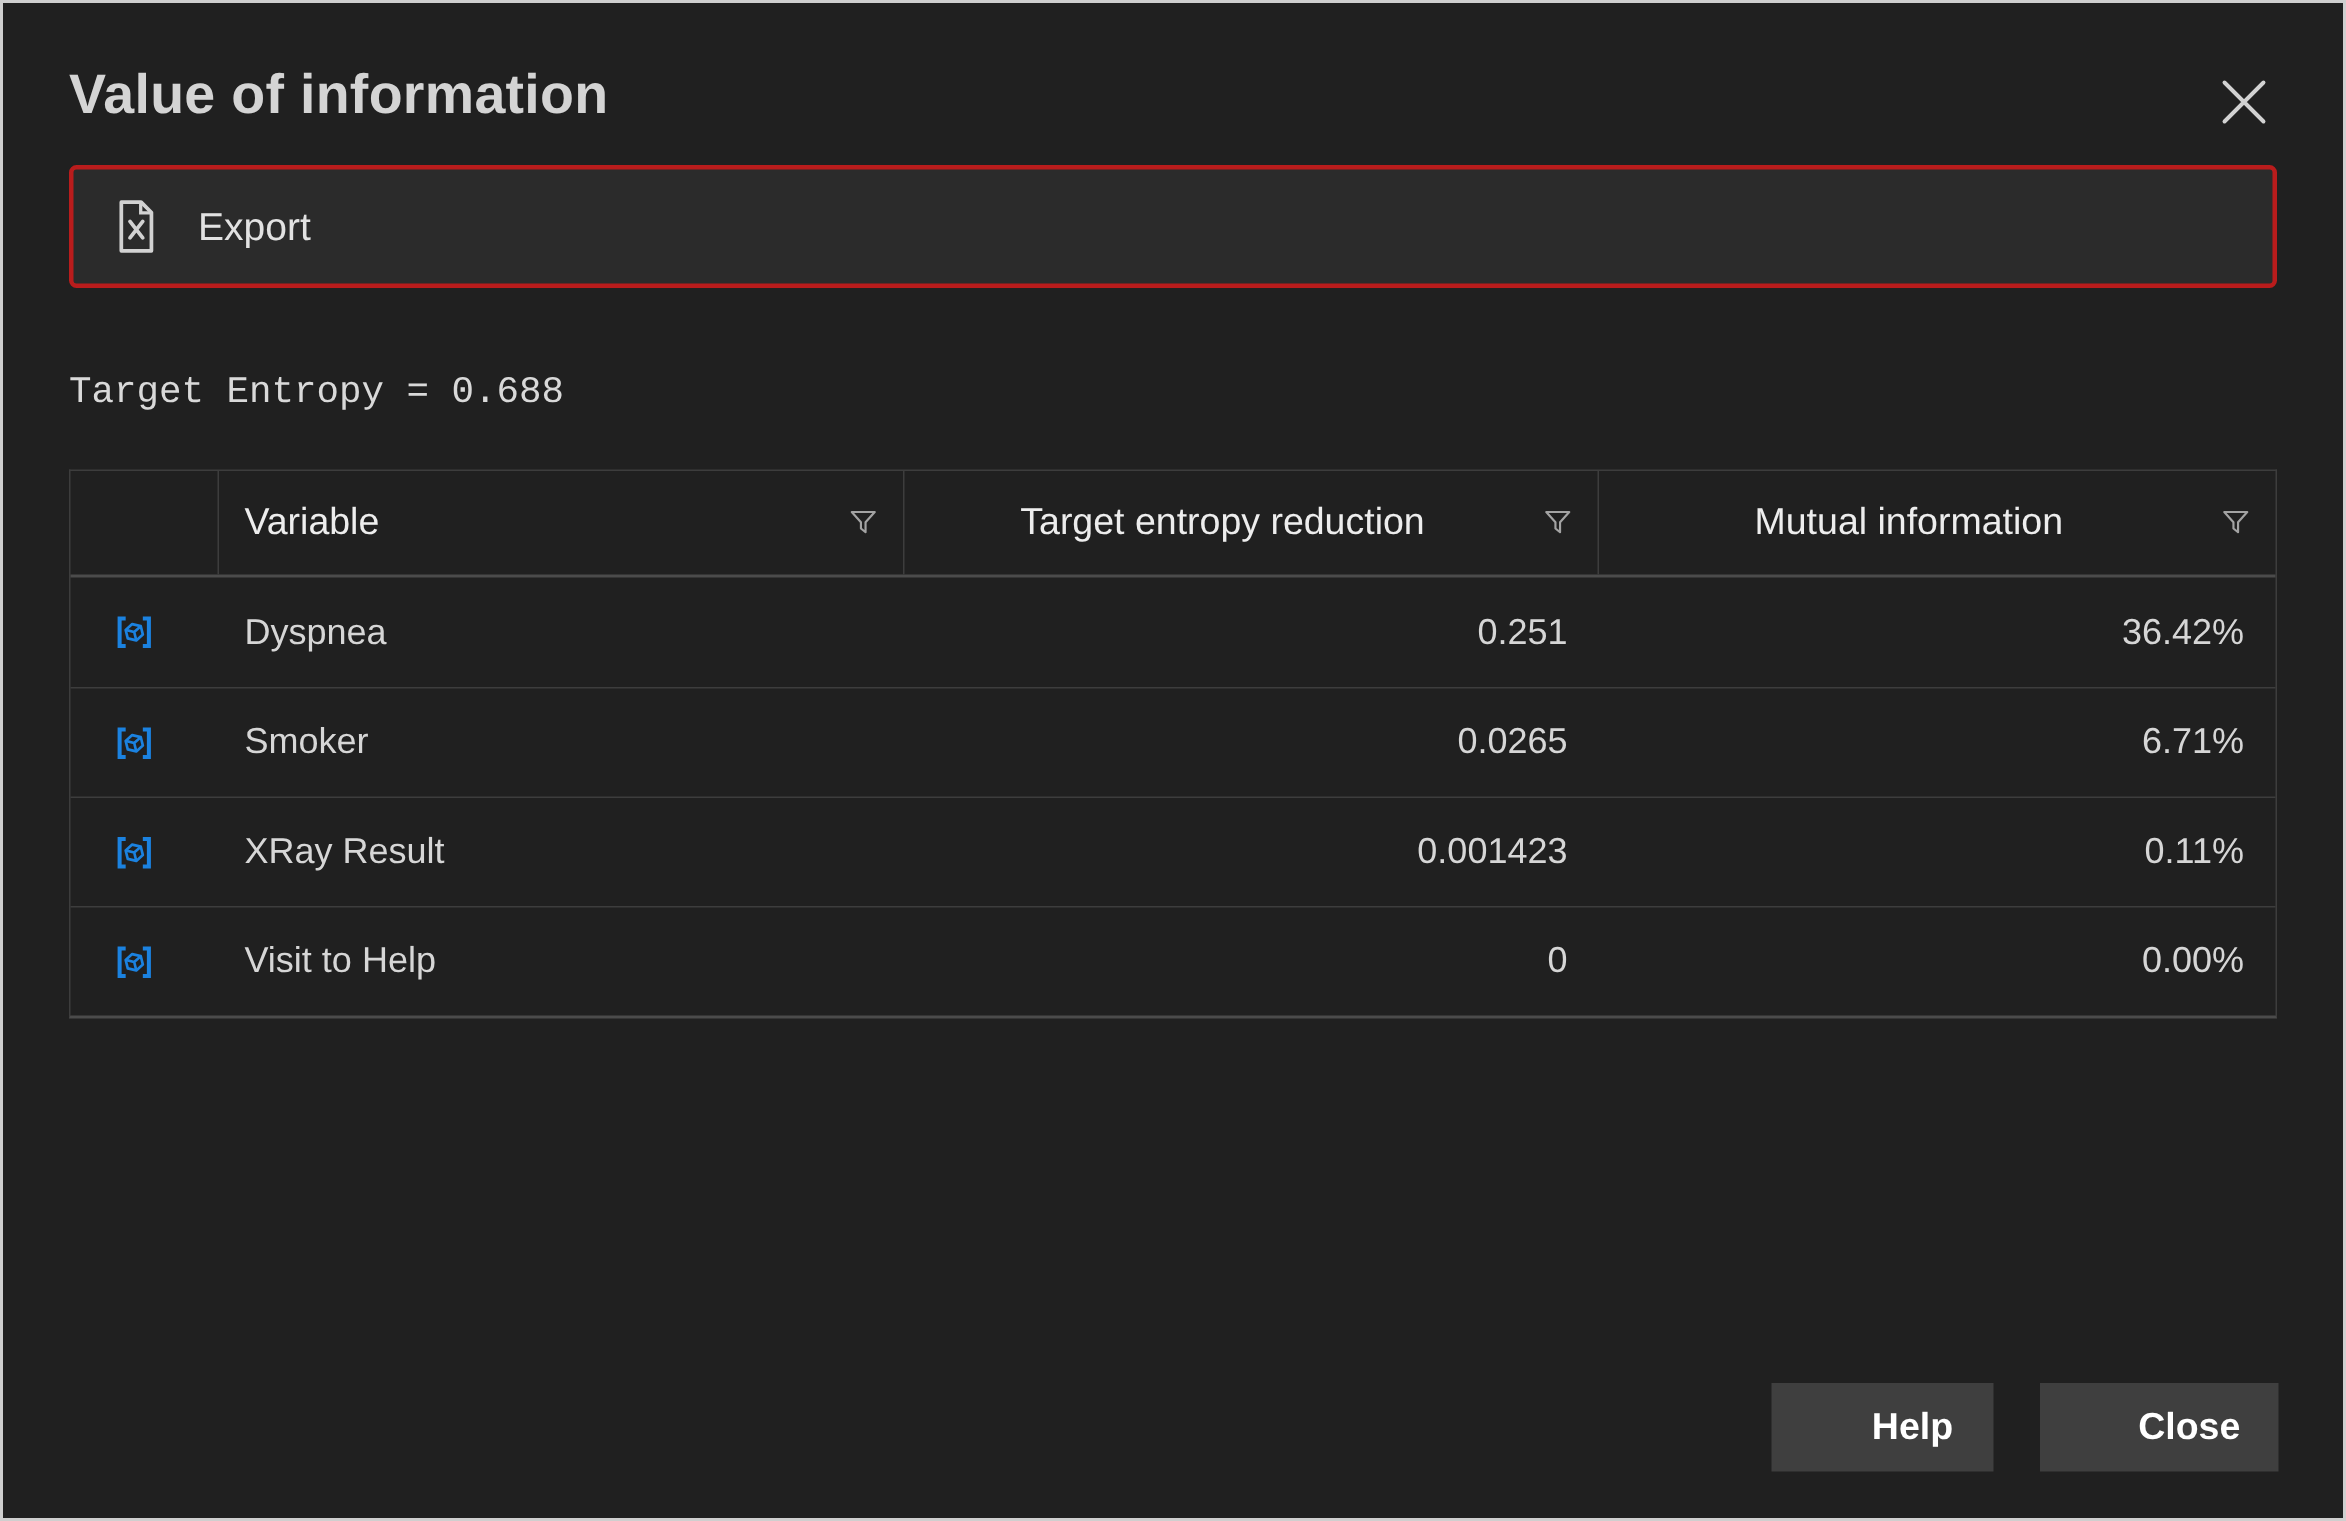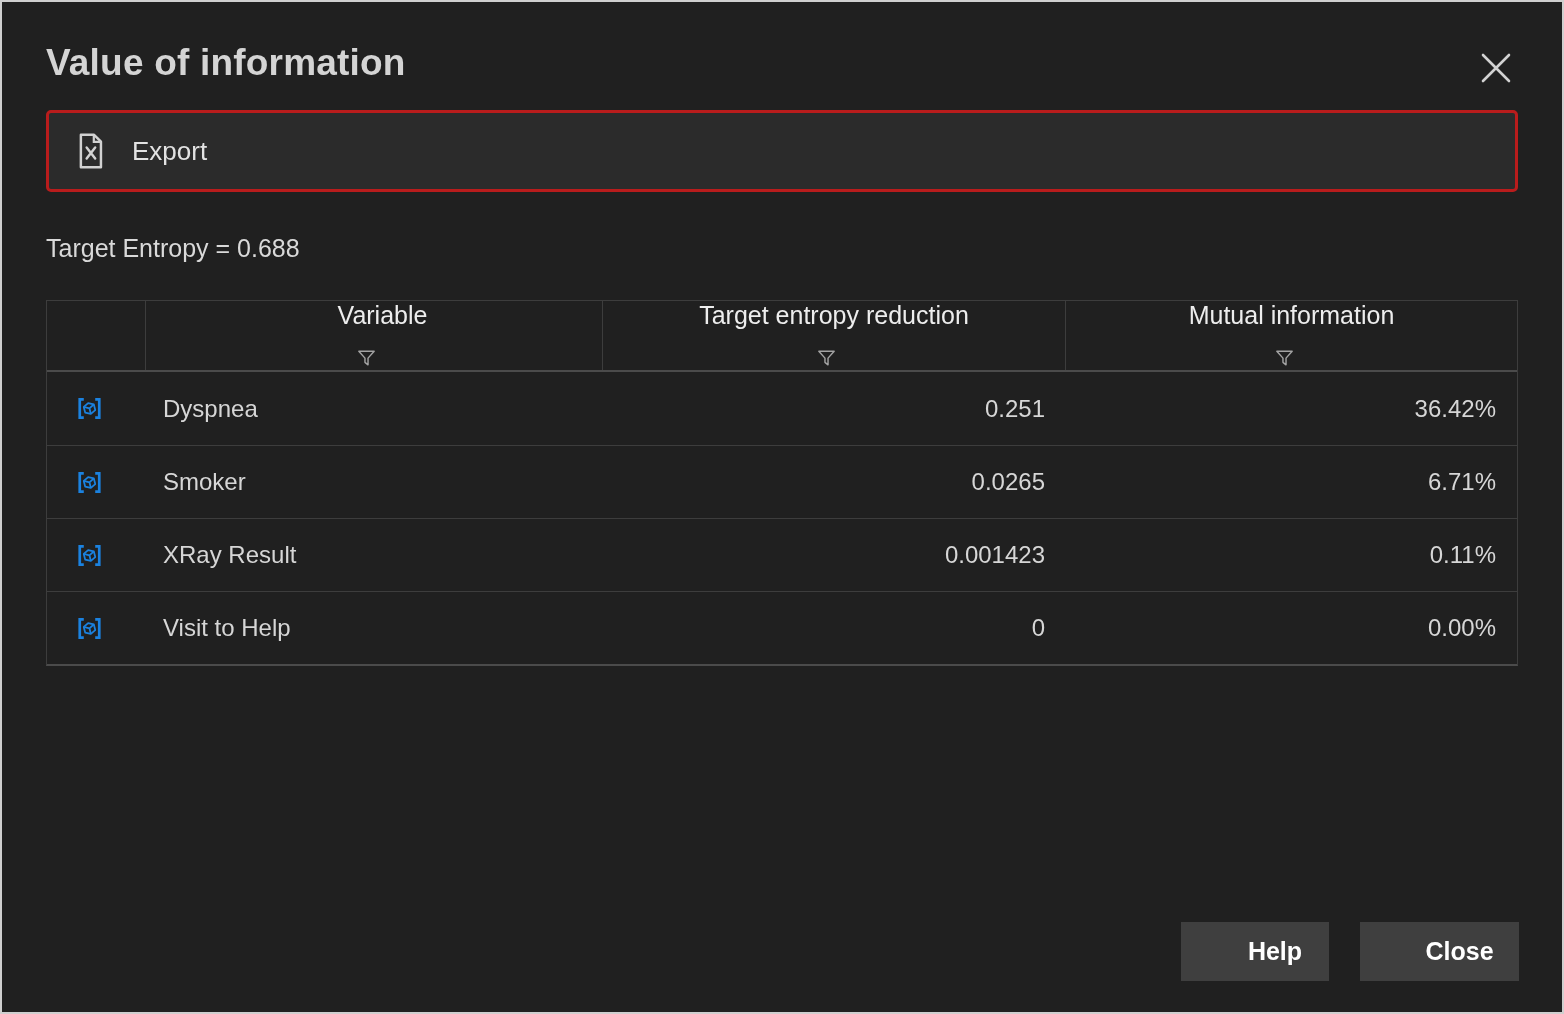--- a/index.html
+++ b/index.html
@@ -46,37 +46,36 @@
     width:100%; height:82px;
     background:#2b2b2b;
     border:3px solid #b91c1c;
     border-radius:5px;
     display:flex; align-items:center;
     padding:0 25px;
     cursor:pointer;
   }
   .export-label { font-size:26px; color:#e2e2e2; margin-left:25px; }
 
-  .entropy-line { margin-top:42px; font-size:25px; color:#d9d9d9; }
+  .entropy-line { margin-top:55px; font-size:25px; color:#d9d9d9;font-family:Liberation Mono, monospace; }
 
   .voi-table {
     margin-top:37px;
     border:1px solid #3d3d3d;
     border-bottom:2px solid #4b4b4b;
   }
   .thead {
     display:grid;
     grid-template-columns:99px 457px 463px 1fr;
     height:71px;
     border-bottom:2px solid #4b4b4b;
   }
   .th {
     display:flex; align-items:center;
     border-right:1px solid #3d3d3d;
-    flex-direction:column;
   }
   .th:last-child { border-right:none; }
   .th-label { flex:1; text-align:center; font-size:25px; color:#ededed; }
   .th-variable .th-label { text-align:left; padding-left:17px; }
   .filter-btn {
     width:23px; height:23px; margin-right:15px;
     display:flex; align-items:center; justify-content:center;
     cursor:pointer; flex:0 0 auto;
   }
 

